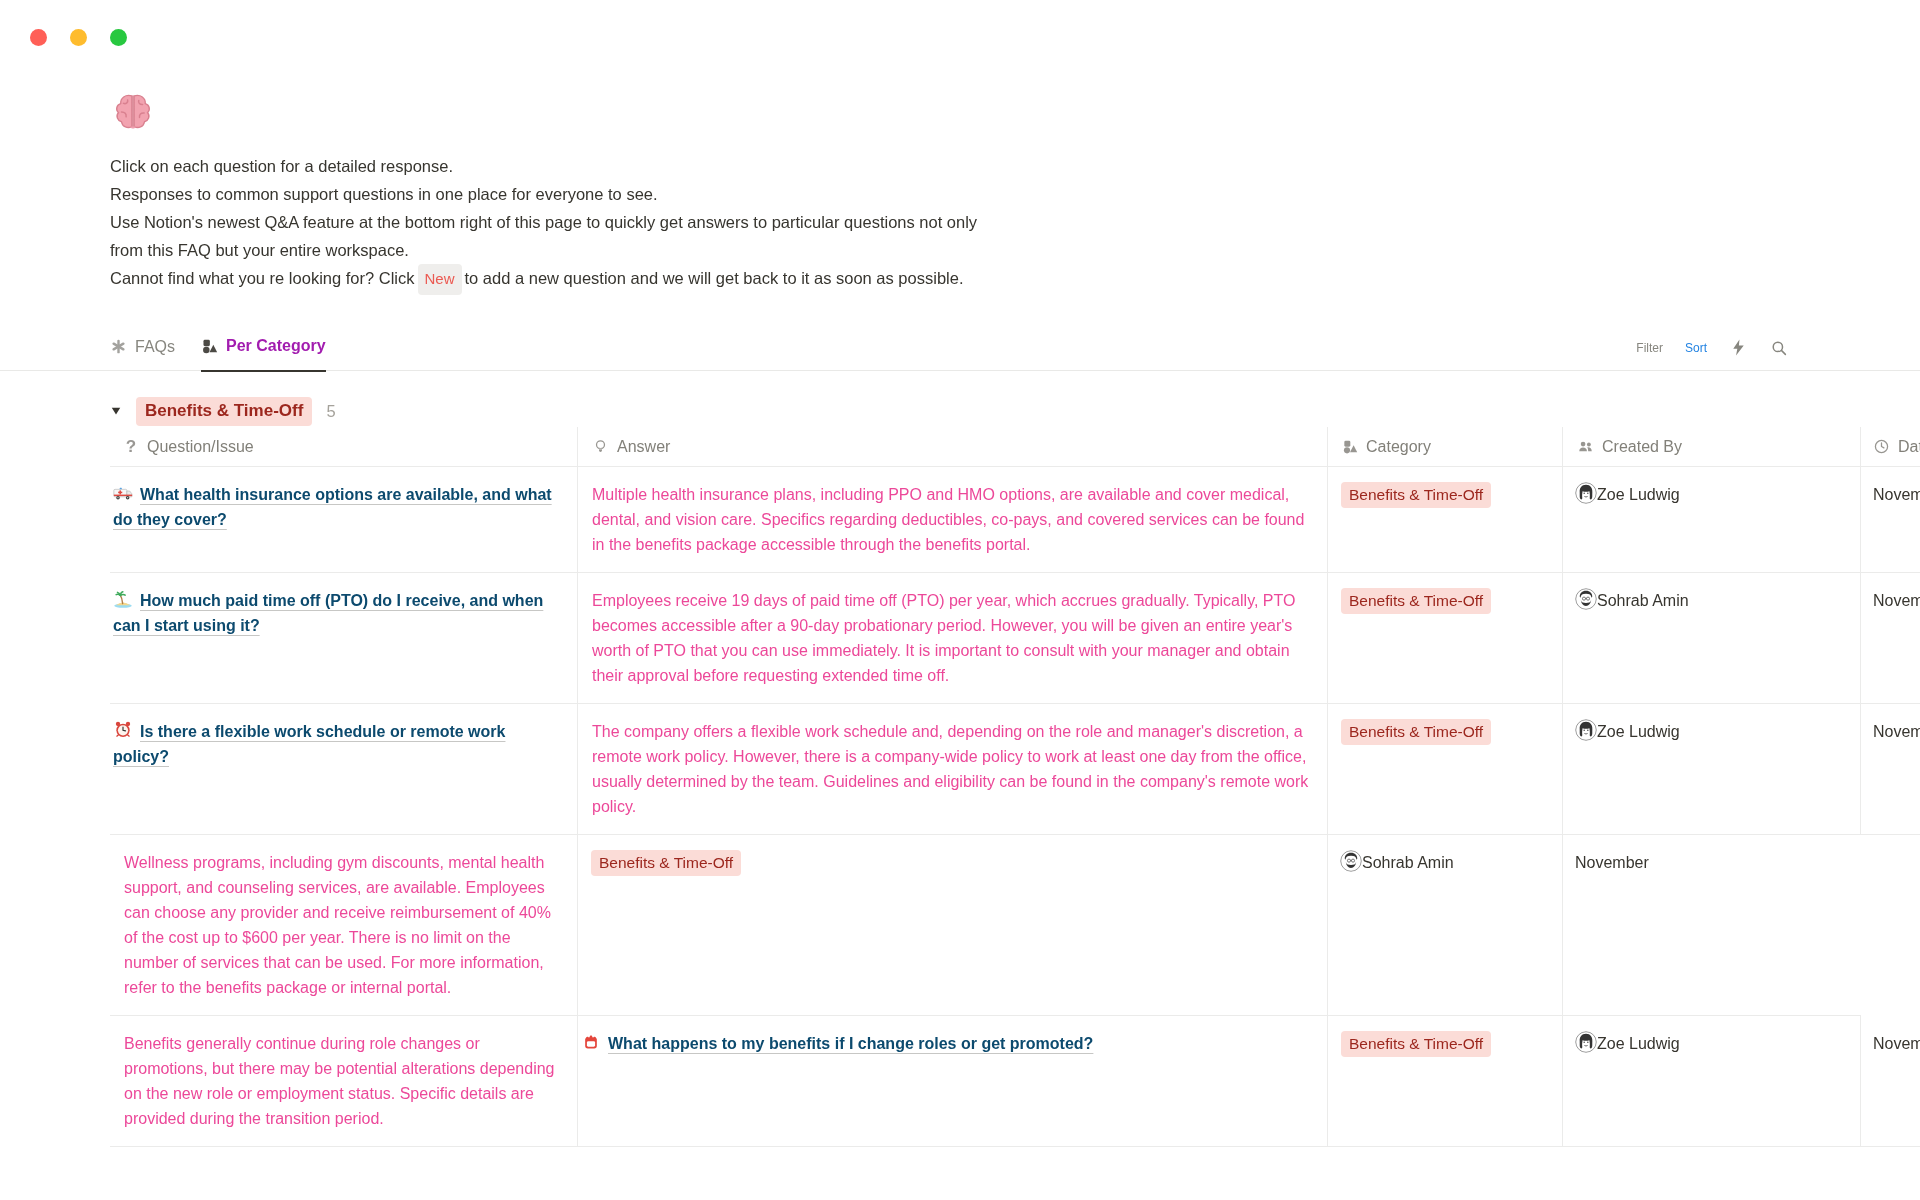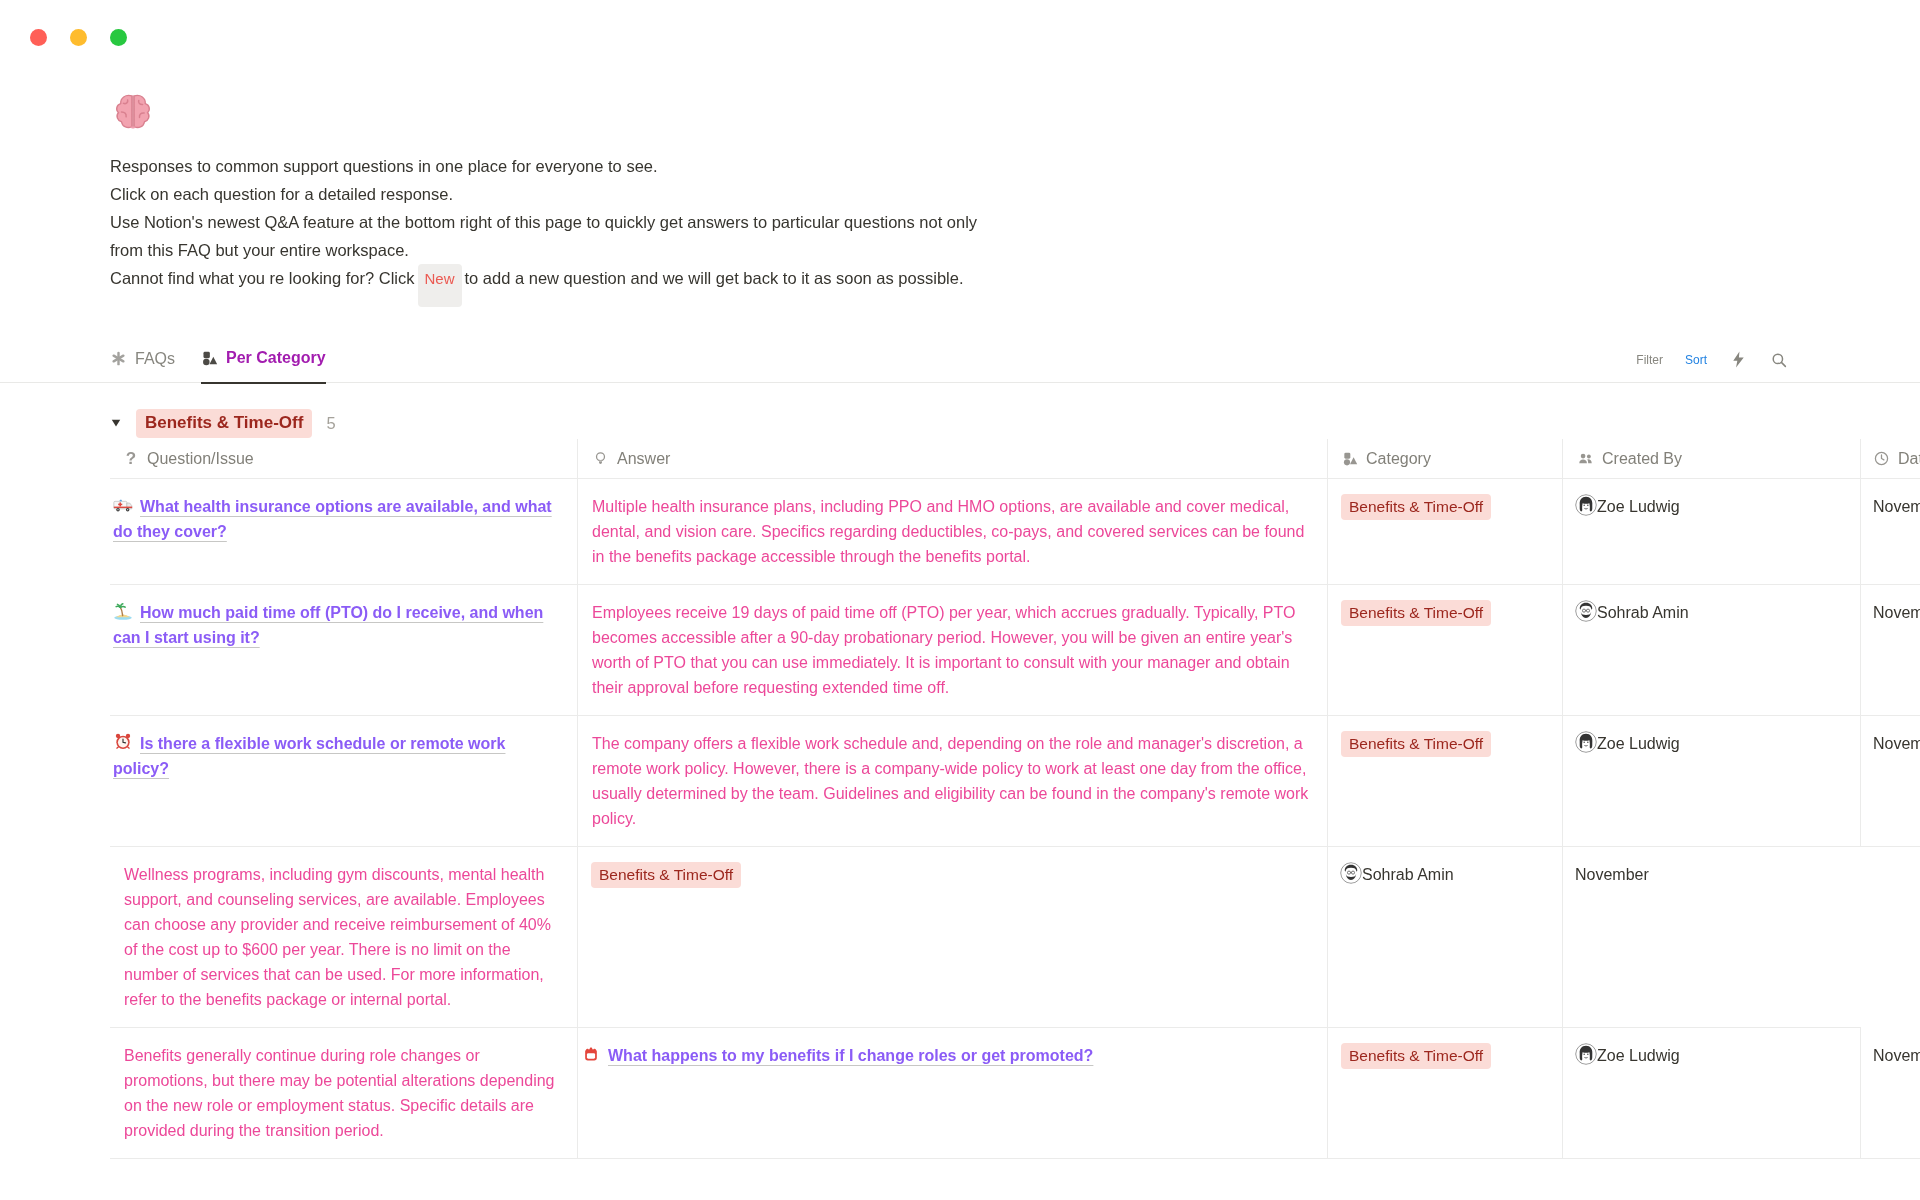--- a/index.html
+++ b/index.html
@@ -18,21 +18,21 @@
 
   .content{padding:88px 0 0 110px;}
   .title-row{display:flex;align-items:center;gap:14px;margin:0;height:48px;}
   .page-icon{width:46px;height:46px;flex:0 0 auto;}
   .page-title{font-size:40px;font-weight:700;letter-spacing:-0.4px;color:#37352f;}
 
   .desc{margin-top:16px;font-size:16.5px;line-height:28px;color:#37352f;}
   .desc-line{white-space:nowrap;}
   .new-chip{
     display:inline-block;background:#efeeec;color:#eb5a52;border-radius:4px;
-    padding:1px 7px 14px;font-size:15px;margin:0 3px;vertical-align:baseline;
+    padding:1px 7px 2px;font-size:15px;margin:0 3px;vertical-align:baseline;
   }
 
   
   .tabbar{
     margin-top:30px;height:46px;border-bottom:1px solid #e9e9e7;
     display:flex;justify-content:space-between;align-items:stretch;
     padding:0 132px 0 110px;box-sizing:border-box;
   }
   .tabs{display:flex;gap:26px;}
   .tab{display:flex;align-items:center;gap:8px;font-size:16px;cursor:pointer;padding-bottom:2px;justify-content:flex-end;}
@@ -67,21 +67,21 @@
   .td{
     box-sizing:border-box;padding:15px 14px;font-size:16px;line-height:25px;
     border-bottom:1px solid #ebebea;border-right:1px solid #ebebea;
     overflow:hidden;
   }
   .td.q{padding-left:3px;}
   .td.cat{padding-left:13px;}
   .td.who{padding-left:12px;}
   .td.when{border-right:none;padding-left:12px;white-space:nowrap;}
   .qlink{
-    font-weight:600;color:#8b5cf6;cursor:pointer;
+    font-weight:600;color:#0c4a6e;cursor:pointer;
     text-decoration:underline;text-decoration-color:rgba(55,53,47,0.28);
     text-decoration-thickness:1px;text-underline-offset:3.5px;
   }
   .q-emoji{width:20px;height:20px;display:inline-block;vertical-align:-3px;margin-right:7px;}
   .row-badge{
     background:#fbdcd7;color:#9c271e;font-size:15.5px;
     padding:2px 8px 3px;border-radius:4px;white-space:nowrap;display:inline-block;
     line-height:21px;
   }
   .who-wrap{display:flex;align-items:flex-start;}
@@ -206,22 +206,22 @@
   <span class="dot green"></span>
 </div>
 
 <div class="content">
   <h1 class="title-row">
     <svg class="page-icon">
         <use href="#emoji-brain"></use>
       </svg>
   </h1>
   <div class="desc">
+    <div class="desc-line">Click on each question for a detailed response.</div>
     <div class="desc-line">Responses to common support questions in one place for everyone to see.</div>
-    <div class="desc-line">Click on each question for a detailed response.</div>
     <div class="desc-line">Use Notion's newest Q&amp;A feature at the bottom right of this page to quickly get answers to particular questions not only</div>
     <div class="desc-line">from this FAQ but your entire workspace.</div>
     <div class="desc-line"><span>Cannot find what you re looking for? Click</span><span class="new-chip">New</span><span>to add a new question and we will get back to it as soon as possible.</span></div>
   </div>
 </div>
 
 <div class="tabbar">
   <div class="tabs">
     <div class="tab inactive">
       <svg class="ic" width="17" height="17" style="color:#a3a29e">

